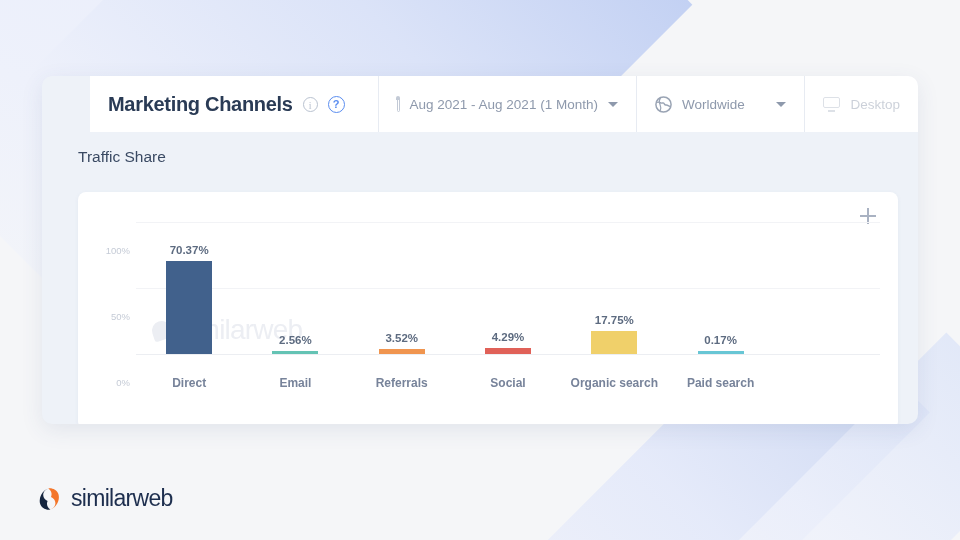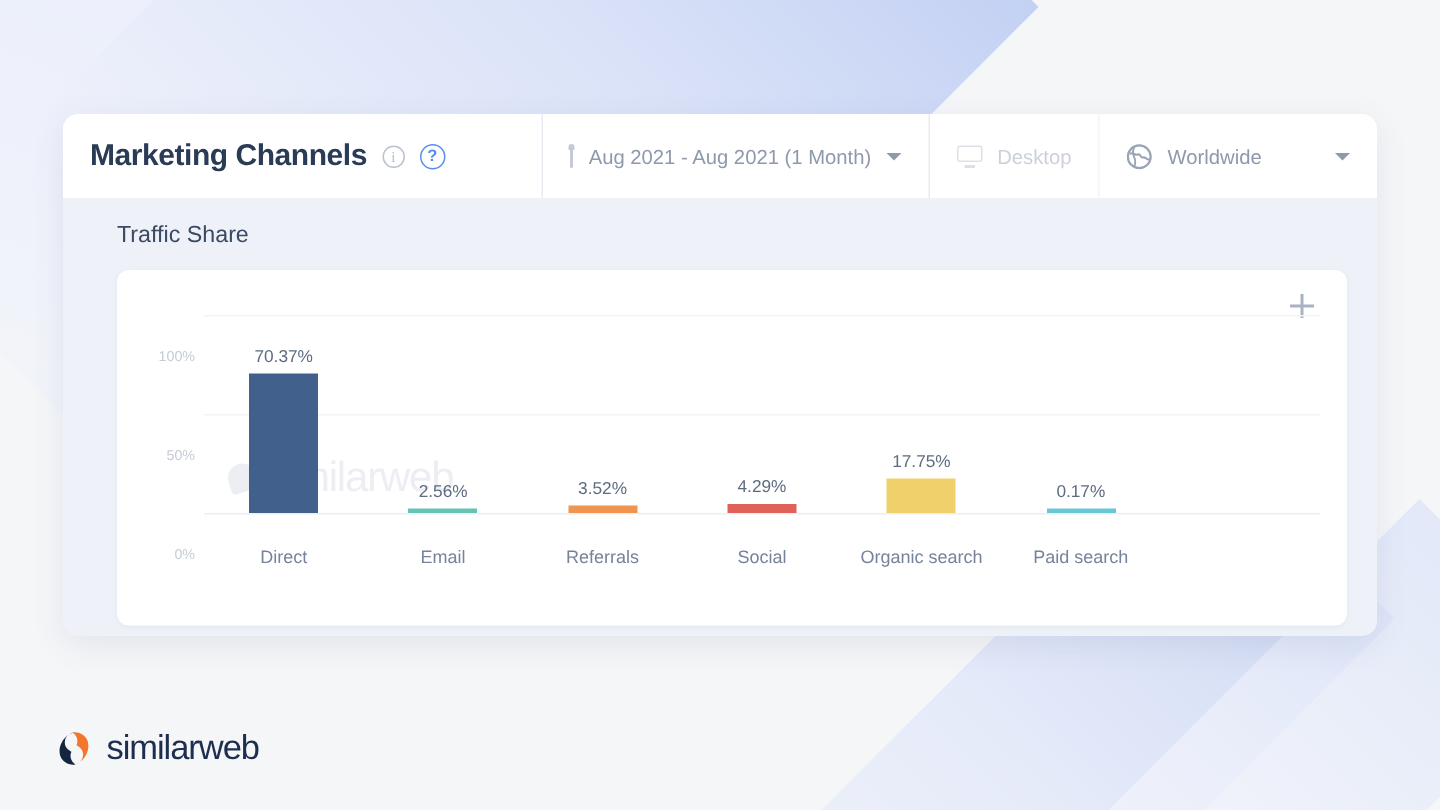--- a/index.html
+++ b/index.html
@@ -74,20 +74,21 @@
     box-shadow: 0 6px 22px rgba(60, 80, 130, .10);
     overflow: hidden;
   }
 
   
   #card-header {
     height: 56px;
     background: #ffffff;
     display: flex;
     align-items: stretch;
+    margin-left: 48px;
   }
   .hdr-seg {
     display: flex;
     align-items: center;
     padding: 0 18px;
     border-right: 1px solid #e7ebf2;
   }
   .hdr-seg:last-child { border-right: none; }
 
   #header-title-seg { width: 330px; box-sizing: border-box; }
@@ -180,21 +181,21 @@
     position: absolute; bottom: 0; left: 5px;
     width: 7px; height: 1.8px;
     background: #b5bdcb;
   }
 
   
   #card-body { padding: 16px 20px 20px 36px; }
   #section-title {
     font-size: 15.5px;
     color: #3a4a63;
-    margin-bottom: 14px;
+    margin-bottom: 26px;
   }
 
   
   #chart-panel {
     position: relative;
     background: #ffffff;
     border-radius: 8px;
     height: 237px;
     box-shadow: 0 1px 4px rgba(90,110,150,.07);
   }
@@ -260,20 +261,21 @@
     left: 58px; right: 18px;
     top: 0; bottom: 0;
   }
   .bar-group {
     position: absolute;
     bottom: 0;
     display: flex;
     flex-direction: column;
     align-items: center;
     justify-content: flex-end;
+    font-weight: bold;
   }
   .bar-value {
     font-size: 11.5px;
     color: #5d6b80;
     margin-bottom: 5px;
     white-space: nowrap;
   }
   .bar-rect { width: 100%; }
   .bar-label {
     position: absolute;
@@ -321,33 +323,33 @@
         <div class="circ-icon help">?</div>
       </div>
     </div>
 
     <div class="hdr-seg" id="date-seg">
       <div class="cal-icon"></div>
       <span class="hdr-label">Aug 2021 - Aug 2021 (1 Month)</span>
       <span class="caret"></span>
     </div>
 
-    <div class="hdr-seg" id="device-seg">
-      <div class="monitor-icon"></div>
-      <span class="hdr-label">Desktop</span>
-    </div>
-
     <div class="hdr-seg" id="geo-seg">
       <svg width="17" height="17" viewBox="0 0 17 17">
         <circle cx="8.5" cy="8.5" r="7.6" fill="none" stroke="#9aa4b4" stroke-width="1.5"></circle>
         <path d="M2 6.5 C4.5 5 5.5 8 7.5 7 C9.5 6 9 9.5 11 9 C13 8.5 13.5 11 15.4 10.2" fill="none" stroke="#9aa4b4" stroke-width="1.4"></path>
         <path d="M5.5 1.6 C4 4 3.8 6 5 8.5 C6.2 11 6 13.5 5 15.5" fill="none" stroke="#9aa4b4" stroke-width="1.2"></path>
       </svg>
       <span class="hdr-label">Worldwide</span>
       <span class="caret"></span>
+    </div>
+
+    <div class="hdr-seg" id="device-seg">
+      <div class="monitor-icon"></div>
+      <span class="hdr-label">Desktop</span>
     </div>
   </div>
 
   <div id="card-body">
     <div id="section-title">Traffic Share</div>
 
     <div id="chart-panel">
       <div id="add-metric-button"></div>
 
       <div id="watermark">

